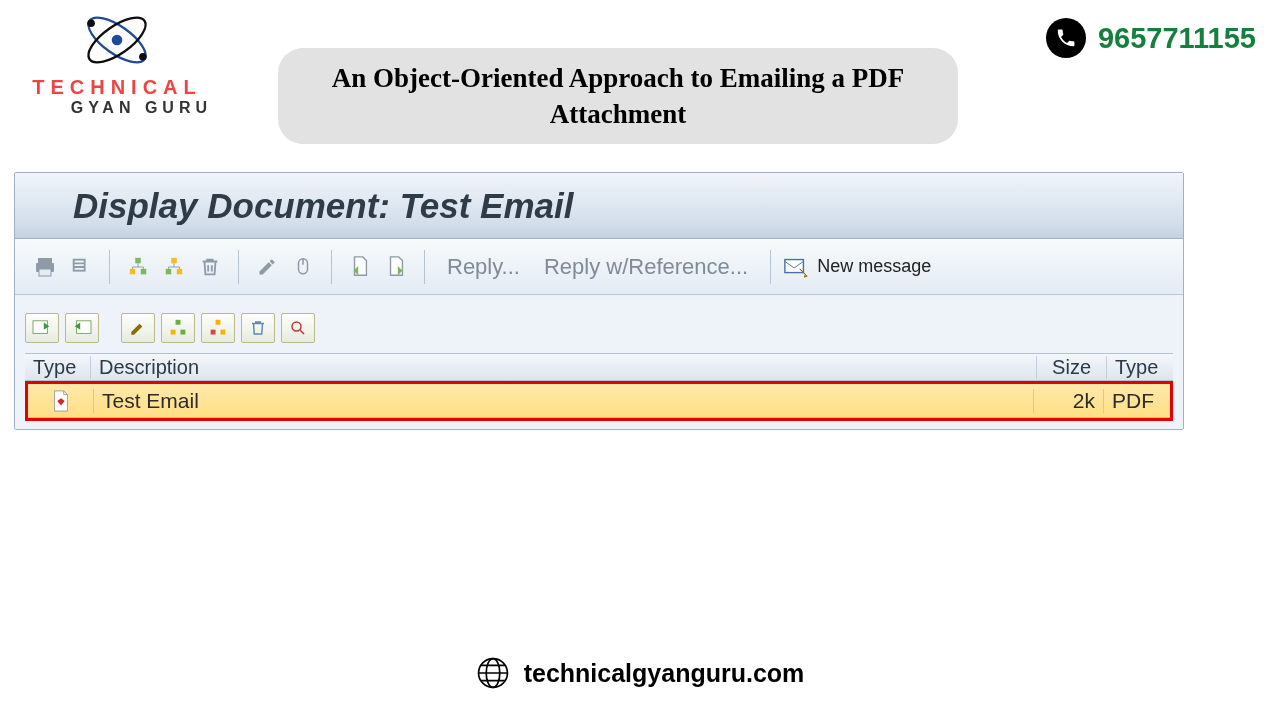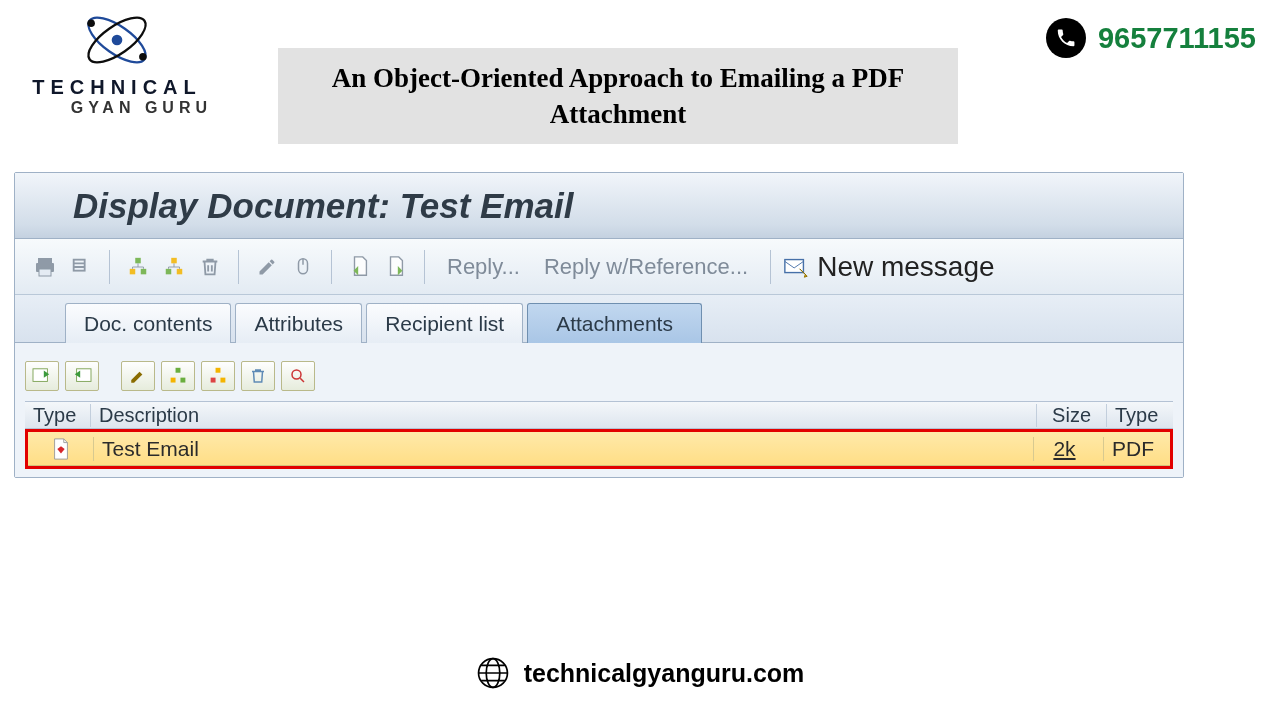--- a/index.html
+++ b/index.html
@@ -2,40 +2,40 @@
 <html><head>
 <meta charset="utf-8">
 <style>
   * { margin: 0; padding: 0; box-sizing: border-box; }
   body { width: 1280px; height: 720px; background: #fff; font-family: Arial, sans-serif; overflow: hidden; }
 
   
   .top-band { position: relative; height: 160px; }
   .logo { position: absolute; left: 22px; top: 8px; width: 190px; }
   .logo-graphic { display:block; margin:0 auto; }
-  .logo-text { text-align:center; color:#0f172a; letter-spacing:6px; font-weight:700; font-size:20px; margin-top:4px; }
+  .logo-text { text-align:center; color:#ef4444; letter-spacing:6px; font-weight:700; font-size:20px; margin-top:4px; }
   .logo-sub { text-align:right; color:#333; letter-spacing:5px; font-size:16px; font-weight:600; }
 
-  .title-box { position:absolute; left:278px; top:48px; width:680px; height:96px; background:#e2e2e2; display:flex; align-items:center; justify-content:center; padding:0 30px; text-align:center; }
+  .title-box { position:absolute; left:278px; top:48px; width:680px; height:96px; background:#e2e2e2; display:flex; align-items:center; justify-content:center; padding:0 30px; text-align:center;border-radius:25px; }
   .title-box span { font-family: "Times New Roman", serif; font-weight:700; font-size:27px; color:#000; line-height:1.35; }
 
   .phone { position:absolute; right:24px; top:18px; display:flex; align-items:center; gap:12px; }
   .phone-circle { width:40px; height:40px; border-radius:50%; background:#000; display:flex; align-items:center; justify-content:center; }
   .phone-num { font-weight:700; font-size:29px; color:#15803d; }
 
   
   .sap-window { position:absolute; left:14px; top:172px; width:1170px; border:1px solid #9fb1c6; background:#e6edf5; border-radius:2px; }
   .sap-titlebar { height:66px; background:linear-gradient(#f1f5fa,#d2dde9 80%,#c4d1e0); border-bottom:1px solid #9fb1c6; display:flex; align-items:center; padding:0 18px; }
   .sap-title { font-style:italic; font-weight:700; font-size:35px; color:#2f3b47;margin-left:40px; }
 
   .sap-toolbar { height:56px; background:linear-gradient(#f7fafc,#e3ebf3); border-bottom:1px solid #b9c8d8; display:flex; align-items:center; padding:0 14px; gap:4px; }
   .sep { width:1px; height:34px; background:#b5c3d4; margin:0 8px; }
   .tb-btn { width:32px; height:32px; display:flex; align-items:center; justify-content:center; opacity:0.85; }
   .tb-text { color:#7f8b99; font-size:22px; padding:0 10px; }
-  .new-msg { display:flex; align-items:center; gap:8px; color:#222; font-size:28px; }
+  .new-msg { display:flex; align-items:center; gap:8px; color:#222; font-size:18px; }
 
   
   .tab-strip { height:48px; background:linear-gradient(#e7eef6,#d8e2ee); border-bottom:1px solid #9fb1c6; display:flex; align-items:flex-end; padding-left:50px; gap:4px; }
   .tab { height:40px; padding:0 18px; border:1px solid #9fb1c6; border-bottom:none; background:linear-gradient(#fbfcfe,#e6edf5); display:flex; align-items:center; font-size:21px; color:#2b3a48; border-radius:3px 3px 0 0; margin-bottom:-1px; }
   .tab.active { background:linear-gradient(#c1d7ef,#a9c6e6); border-color:#6f8fb0; padding:0 28px; }
 
   
   .panel { background:#eef3f9; padding:14px 10px 8px 10px; }
   .mini-toolbar { display:flex; gap:6px; align-items:center; height:38px; }
   .mini-btn { width:34px; height:30px; background:linear-gradient(#fefefe,#e6ecdc); border:1px solid #b9b98a; border-radius:2px; display:flex; align-items:center; justify-content:center; }
@@ -44,21 +44,21 @@
   .tbl-hdr { margin-top:6px; height:28px; background:linear-gradient(#f4f7fa,#dde5ee); border-top:1px solid #b4c2d4; border-bottom:1px solid #b4c2d4; display:flex; align-items:center; font-size:20px; color:#2b3a48; }
   .col-type1 { width:66px; padding-left:8px; border-right:1px solid #c2cedc; }
   .col-desc  { flex:1; padding-left:8px; border-right:1px solid #c2cedc; }
   .col-size  { width:70px; text-align:right; padding-right:15px; border-right:1px solid #c2cedc; }
   .col-type2 { width:66px; padding-left:8px; }
 
   .row-wrap { border:3px solid #e20000; padding:0; }
   .tbl-row { height:34px; background:linear-gradient(#ffe9a9,#ffde86); display:flex; align-items:center; font-size:21px; color:#2b2b2b; border-bottom:1px solid #d2c07a; }
   .row-icon { width:66px; display:flex; justify-content:center; border-right:1px solid #d7c990; }
   .row-desc { flex:1; padding-left:8px; border-right:1px solid #d7c990; }
-  .row-size { width:70px; text-align:center; padding-right:8px; border-right:1px solid #d7c990;text-decoration:underline; }
+  .row-size { width:70px; text-align:right; padding-right:8px; border-right:1px solid #d7c990; }
   .row-type { width:66px; padding-left:8px; }
 
   
   .footer { position:absolute; left:0; bottom:30px; width:1280px; display:flex; justify-content:center; align-items:center; gap:14px; }
   .site-text { font-weight:700; font-size:25px; color:#000; }
 </style>
 </head>
 <body>
 
 <div class="top-band">
@@ -163,26 +163,20 @@
     <div class="new-msg">
       <svg width="26" height="24" viewBox="0 0 28 24">
           <rect x="2" y="4" width="20" height="14" fill="#fff" stroke="#4670a8" stroke-width="1.5"></rect>
           <path d="M2 6l10 7 10-7" stroke="#4670a8" fill="none"></path>
           <path d="M18 14l8 8-3 1 1-3z" fill="#f4b400" stroke="#8a6c00"></path>
         </svg>
       <span>New message</span>
     </div>
   </div>
 
-  <div class="tab-strip">
-    <div class="tab">Doc. contents</div>
-    <div class="tab">Attributes</div>
-    <div class="tab">Recipient list</div>
-    <div class="tab active">Attachments</div>
-  </div>
 
   <div class="panel">
 
     <div class="mini-toolbar">
       <div class="mini-btn">
           <svg width="22" height="18" viewBox="0 0 24 20">
             <rect x="2" y="2" width="16" height="14" fill="#fff" stroke="#7aa050"></rect>
             <path d="M20 8l-6 4v-8z" fill="#3c9a3c"></path>
           </svg>
         </div>

